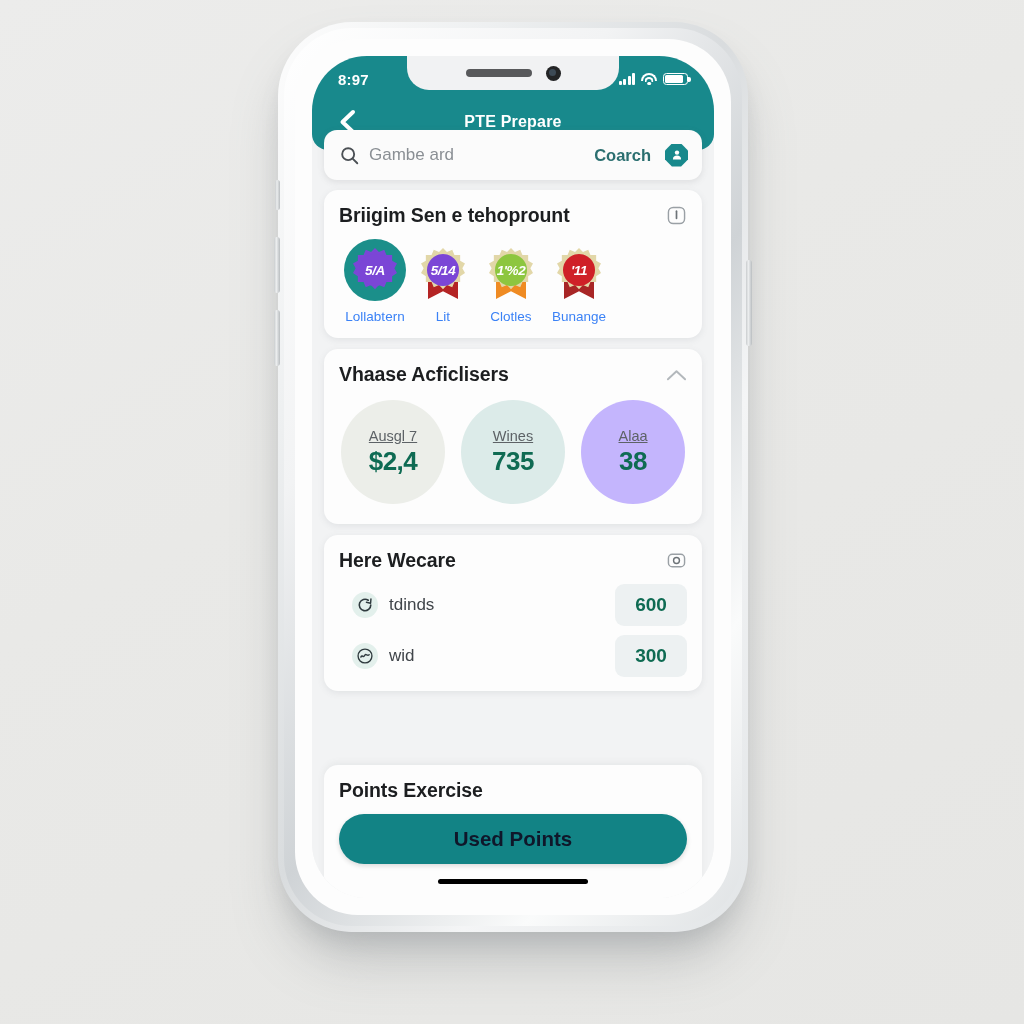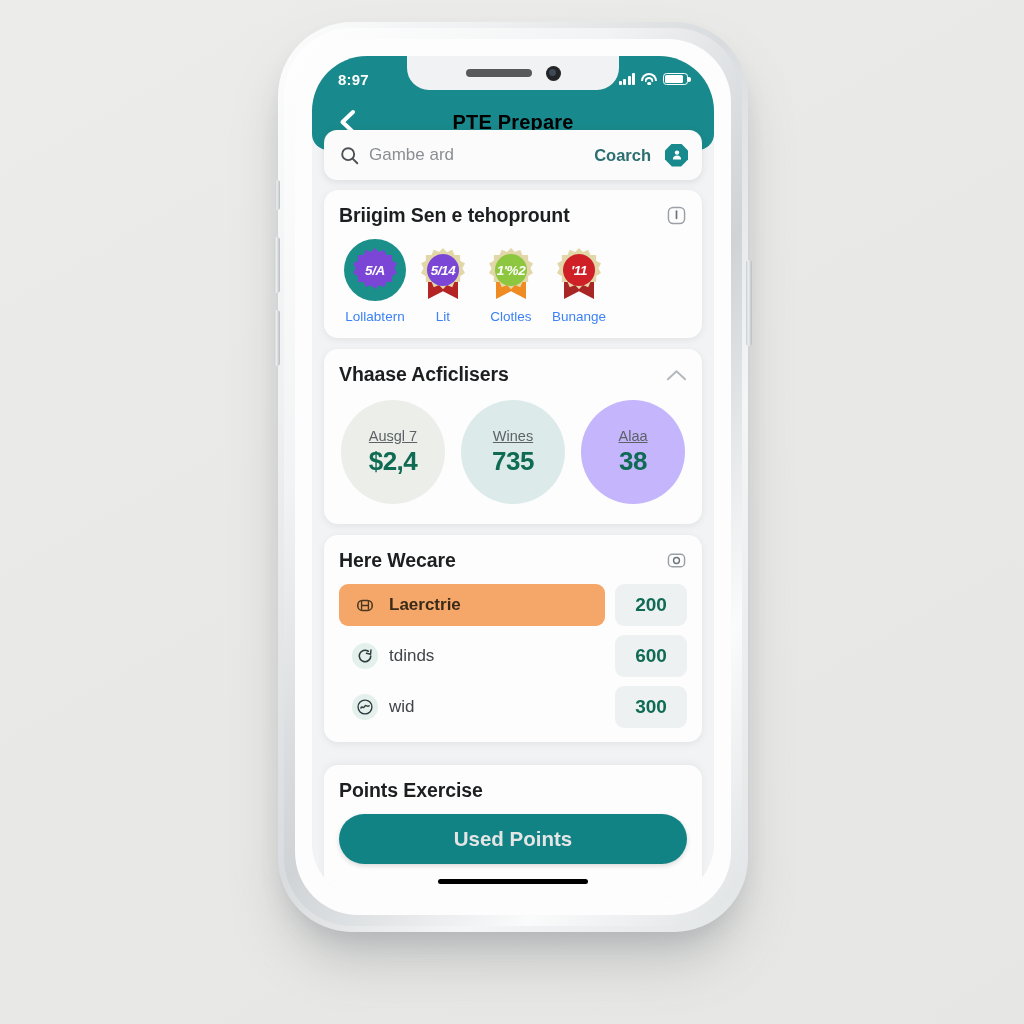--- a/index.html
+++ b/index.html
@@ -188,22 +188,22 @@
   .back-btn {
     width: 34px; height: 34px;
     display: flex; align-items: center; justify-content: center;
     cursor: pointer;
   }
   .back-btn svg { display: block; }
   .nav-title {
     position: absolute;
     left: 0; right: 0;
     text-align: center;
-    color: #000000;
-    font-size: 20px;
+    color: #ffffff;
+    font-size: 16px;
     font-weight: bold;
     letter-spacing: 0.2px;
     pointer-events: none;
   }
 
   
   .searchwrap {
     position: relative;
     margin-top: -20px;
     padding: 0 12px;
@@ -429,21 +429,21 @@
     margin-top: auto;
     flex: 0 0 auto;
   }
   .cta {
     margin-top: 12px;
     height: 50px;
     width: 100%;
     background: #128385;
     border: none;
     border-radius: 26px;
-    color: #e5e5e5;
+    color: #0f172a;
     font-family: "Liberation Sans", sans-serif;
     font-size: 20.5px;
     font-weight: bold;
     cursor: pointer;
     box-shadow: 0 2px 5px rgba(0,0,0,0.14);
   }
   .home-bar-wrap {
     height: 34px;
     display: flex;
     align-items: center;
@@ -621,32 +621,20 @@
                   <div class="card-title">Here Wecare</div>
                   <div class="icon-btn">
                     <svg width="19" height="19" viewBox="0 0 20 20" fill="none">
                       <rect x="1.5" y="3.5" width="17" height="13" rx="4" stroke="#9aa0a5" stroke-width="1.5"></rect>
                       <circle cx="10" cy="10" r="3.1" stroke="#6d7378" stroke-width="1.5"></circle>
                     </svg>
                   </div>
                 </div>
                 <div class="rows">
                     <div class="row">
-                      <div class="row-main active">
-                        <span class="row-icon">
-                          <svg width="18" height="18" viewBox="0 0 20 20" fill="none">
-                            <rect x="2" y="5" width="16" height="11" rx="5" stroke="#4a3520" stroke-width="1.7"></rect>
-                            <path d="M6.2 5.6 V15.4 M13.8 5.6 V15.4 M6.2 10.5 H13.8" stroke="#4a3520" stroke-width="1.5"></path>
-                          </svg>
-                        </span>
-                        <span class="row-label">Laerctrie</span>
-                      </div>
-                      <div class="row-value">200</div>
-                    </div>
-                    <div class="row">
                       <div class="row-main">
                         <span class="row-icon soft">
                           <svg width="18" height="18" viewBox="0 0 20 20" fill="none">
                             <path d="M16.4 10 A6.4 6.4 0 1 1 13.6 4.7" stroke="#2f3a3e" stroke-width="1.8" stroke-linecap="round"></path>
                             <path d="M16.6 3.3 L16.2 8.1 L11.6 7.0" stroke="#2f3a3e" stroke-width="1.6" stroke-linecap="round" stroke-linejoin="round"></path>
                           </svg>
                         </span>
                         <span class="row-label">tdinds</span>
                       </div>
                       <div class="row-value">600</div>

